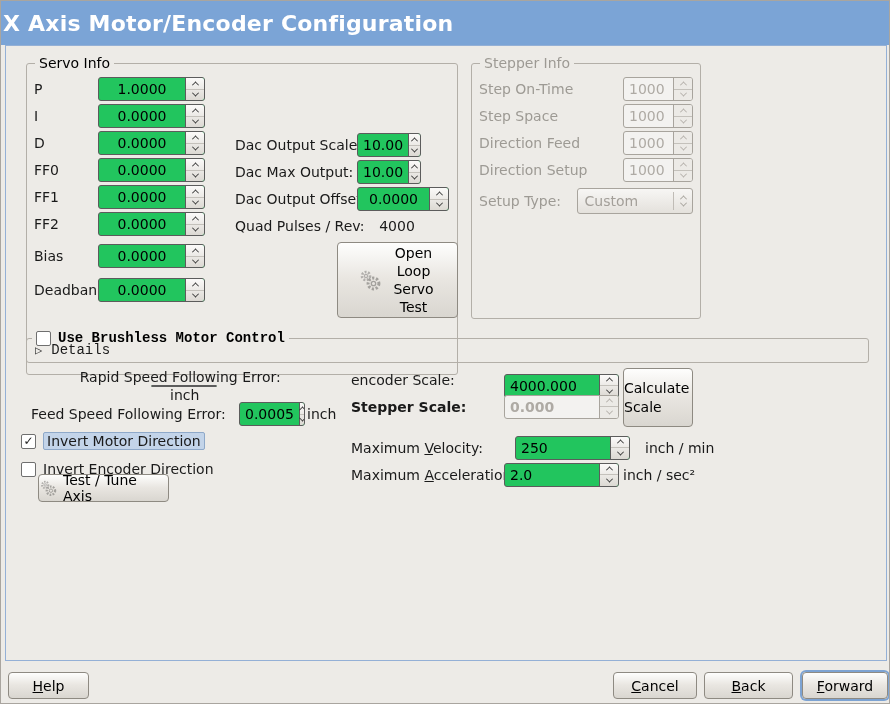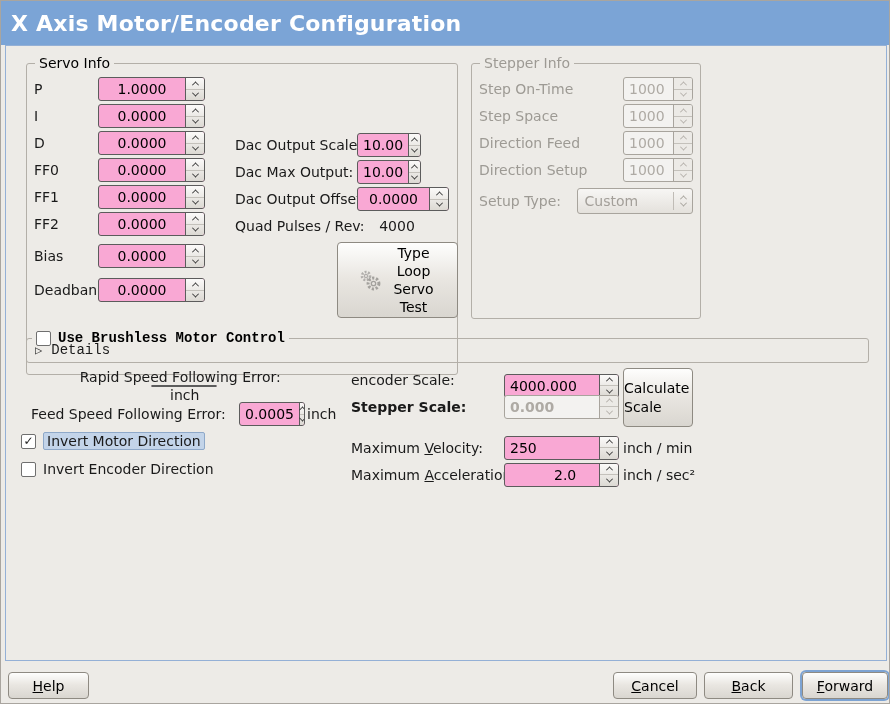--- a/index.html
+++ b/index.html
@@ -1,32 +1,32 @@
 <!DOCTYPE html>
 <html><head>
 <meta charset="utf-8">
 <style>
   * { box-sizing: border-box; margin: 0; padding: 0; }
   body { font-family: "DejaVu Sans", "Liberation Sans", sans-serif; background:#d6d3ce; }
   .window { position:relative; width:890px; height:704px; background:#edebe7; border:1px solid #a9a59f; overflow:hidden; }
 
   .banner { position:absolute; left:0; top:0; width:100%; height:44px; background:#7ba4d6; display:flex; align-items:center; }
-  .banner span { color:#ffffff; font-size:22px; font-weight:bold; padding-left:10px; letter-spacing:0.2px; }
+  .banner span { color:#ffffff; font-size:22px; font-weight:bold; padding-left:2px; letter-spacing:0.2px; }
 
   .content-frame { position:absolute; left:4px; top:44px; width:882px; height:616px; border:1px solid #94b0d6; }
 
   .frame { position:absolute; border:1px solid #b3afa8; border-radius:3px; }
   .flegend { position:absolute; top:-9px; left:8px; background:#edebe7; padding:0 4px; font-size:14px; line-height:17px; white-space:nowrap; }
 
   .row { display:flex; align-items:center; height:24px; margin-bottom:3px; }
   .lbl { font-size:14px; color:#1a1a1a; white-space:nowrap; }
   .dis-lbl { color:#9d9a94; }
 
   
-  .spin { display:flex; height:24px; border:1px solid #5c5c5c; border-radius:3px; background:#f9a8d4; overflow:hidden; }
+  .spin { display:flex; height:24px; border:1px solid #5c5c5c; border-radius:3px; background:#22c55e; overflow:hidden; }
   .spin-val { flex:1; font-size:14px; display:flex; align-items:center; padding:0 5px; color:#000; white-space:nowrap; }
   .spin.center .spin-val { justify-content:center; }
   .spin-btns { width:19px; border-left:1px solid #5c5c5c; display:flex; flex-direction:column; background:linear-gradient(#fbfaf9,#dcd9d3); }
   .spin-b { flex:1; display:flex; align-items:center; justify-content:center; }
   .spin-b:first-child { border-bottom:1px solid #c4c1bb; }
   .chev { display:inline-block; width:5px; height:5px; border:0 solid #3a3a3a; }
   .chev.up { border-top-width:1.5px; border-left-width:1.5px; transform:rotate(45deg) translate(1px,1px); }
   .chev.down { border-bottom-width:1.5px; border-right-width:1.5px; transform:rotate(45deg) translate(-1px,-1px); }
   .spin.dis { border-color:#a8a49d; background:#f3f2f0; }
   .spin.dis .spin-val { color:#aeaaa4; }
@@ -234,21 +234,21 @@
       <svg class="gear-svg" width="26" height="26" viewBox="0 0 26 26">
         <g fill="none" stroke="#b0aeab">
           <circle cx="8" cy="9" r="4" stroke-width="2.6" stroke-dasharray="1.9 1.5"></circle>
           <circle cx="8" cy="9" r="1.6" stroke-width="1.2"></circle>
         </g>
         <g fill="none" stroke="#a3a19d">
           <circle cx="15.5" cy="16.5" r="5.4" stroke-width="3" stroke-dasharray="2.2 1.7"></circle>
           <circle cx="15.5" cy="16.5" r="2.2" stroke-width="1.3"></circle>
         </g>
       </svg>
-      <span class="multi" style="width:48px;">Type Loop Servo Test</span>
+      <span class="multi" style="width:48px;">Open Loop Servo Test</span>
     </div>
   </div>
 
   <div class="frame" style="left:470px; top:62px; width:230px; height:256px;">
     <span class="flegend dis-lbl">Stepper Info</span>
 
     <div style="position:absolute; left:7px; top:13px; width:214px;">
       <div class="row">
         <span class="lbl dis-lbl" style="flex:1;">Step On-Time</span>
         <div class="spin dis" style="width:70px;">
@@ -387,38 +387,38 @@
         <div class="spin-btns">
             <div class="spin-b">
               <i class="chev up"></i>
             </div>
             <div class="spin-b">
               <i class="chev down"></i>
             </div>
           </div>
       </div>
     </div>
-    <div class="row" style="height:25px; margin-bottom:2px;">
+    <div class="row" style="height:25px; margin-bottom:2px;gap:11px;">
       <span class="lbl" style="width:153px;"><span>Maximum </span><span class="mn">V</span><span>elocity:</span></span>
       <div class="spin" style="width:115px;">
         <span class="spin-val">250</span>
         <div class="spin-btns">
             <div class="spin-b">
               <i class="chev up"></i>
             </div>
             <div class="spin-b">
               <i class="chev down"></i>
             </div>
           </div>
       </div>
       <span class="lbl" style="margin-left:4px;">inch / min</span>
     </div>
     <div class="row" style="height:25px;">
       <span class="lbl" style="width:153px;"><span>Maximum </span><span class="mn">A</span><span>cceleration:</span></span>
-      <div class="spin" style="width:115px;padding-left:44px;">
+      <div class="spin" style="width:115px;">
         <span class="spin-val">2.0</span>
         <div class="spin-btns">
             <div class="spin-b">
               <i class="chev up"></i>
             </div>
             <div class="spin-b">
               <i class="chev down"></i>
             </div>
           </div>
       </div>
@@ -438,20 +438,33 @@
       <span class="lbl hl">Invert Motor Direction</span>
     </div>
     <div style="display:flex; align-items:center; gap:7px; height:22px; margin-top:6px;">
       <span class="cb">
           <span></span>
         </span>
       <span class="lbl">Invert Encoder Direction</span>
     </div>
   </div>
 
+  <div class="btn" style="position:absolute; left:37px; top:473px; width:131px; height:28px; gap:4px;">
+    <svg class="gear-svg" width="20" height="20" viewBox="0 0 26 26">
+      <g fill="none" stroke="#b0aeab">
+        <circle cx="8" cy="9" r="4" stroke-width="2.6" stroke-dasharray="1.9 1.5"></circle>
+        <circle cx="8" cy="9" r="1.6" stroke-width="1.2"></circle>
+      </g>
+      <g fill="none" stroke="#a3a19d">
+        <circle cx="15.5" cy="16.5" r="5.4" stroke-width="3" stroke-dasharray="2.2 1.7"></circle>
+        <circle cx="15.5" cy="16.5" r="2.2" stroke-width="1.3"></circle>
+      </g>
+    </svg>
+    <span>Test / Tune Axis</span>
+  </div>
 
   <div class="btn" style="position:absolute; left:7px; top:671px; width:81px; height:27px;">
     <span><span class="mn">H</span><span>elp</span></span>
   </div>
   <div class="btn" style="position:absolute; left:612px; top:671px; width:84px; height:27px;">
     <span><span class="mn">C</span><span>ancel</span></span>
   </div>
   <div class="btn" style="position:absolute; left:703px; top:671px; width:89px; height:27px;">
     <span><span class="mn">B</span><span>ack</span></span>
   </div>

